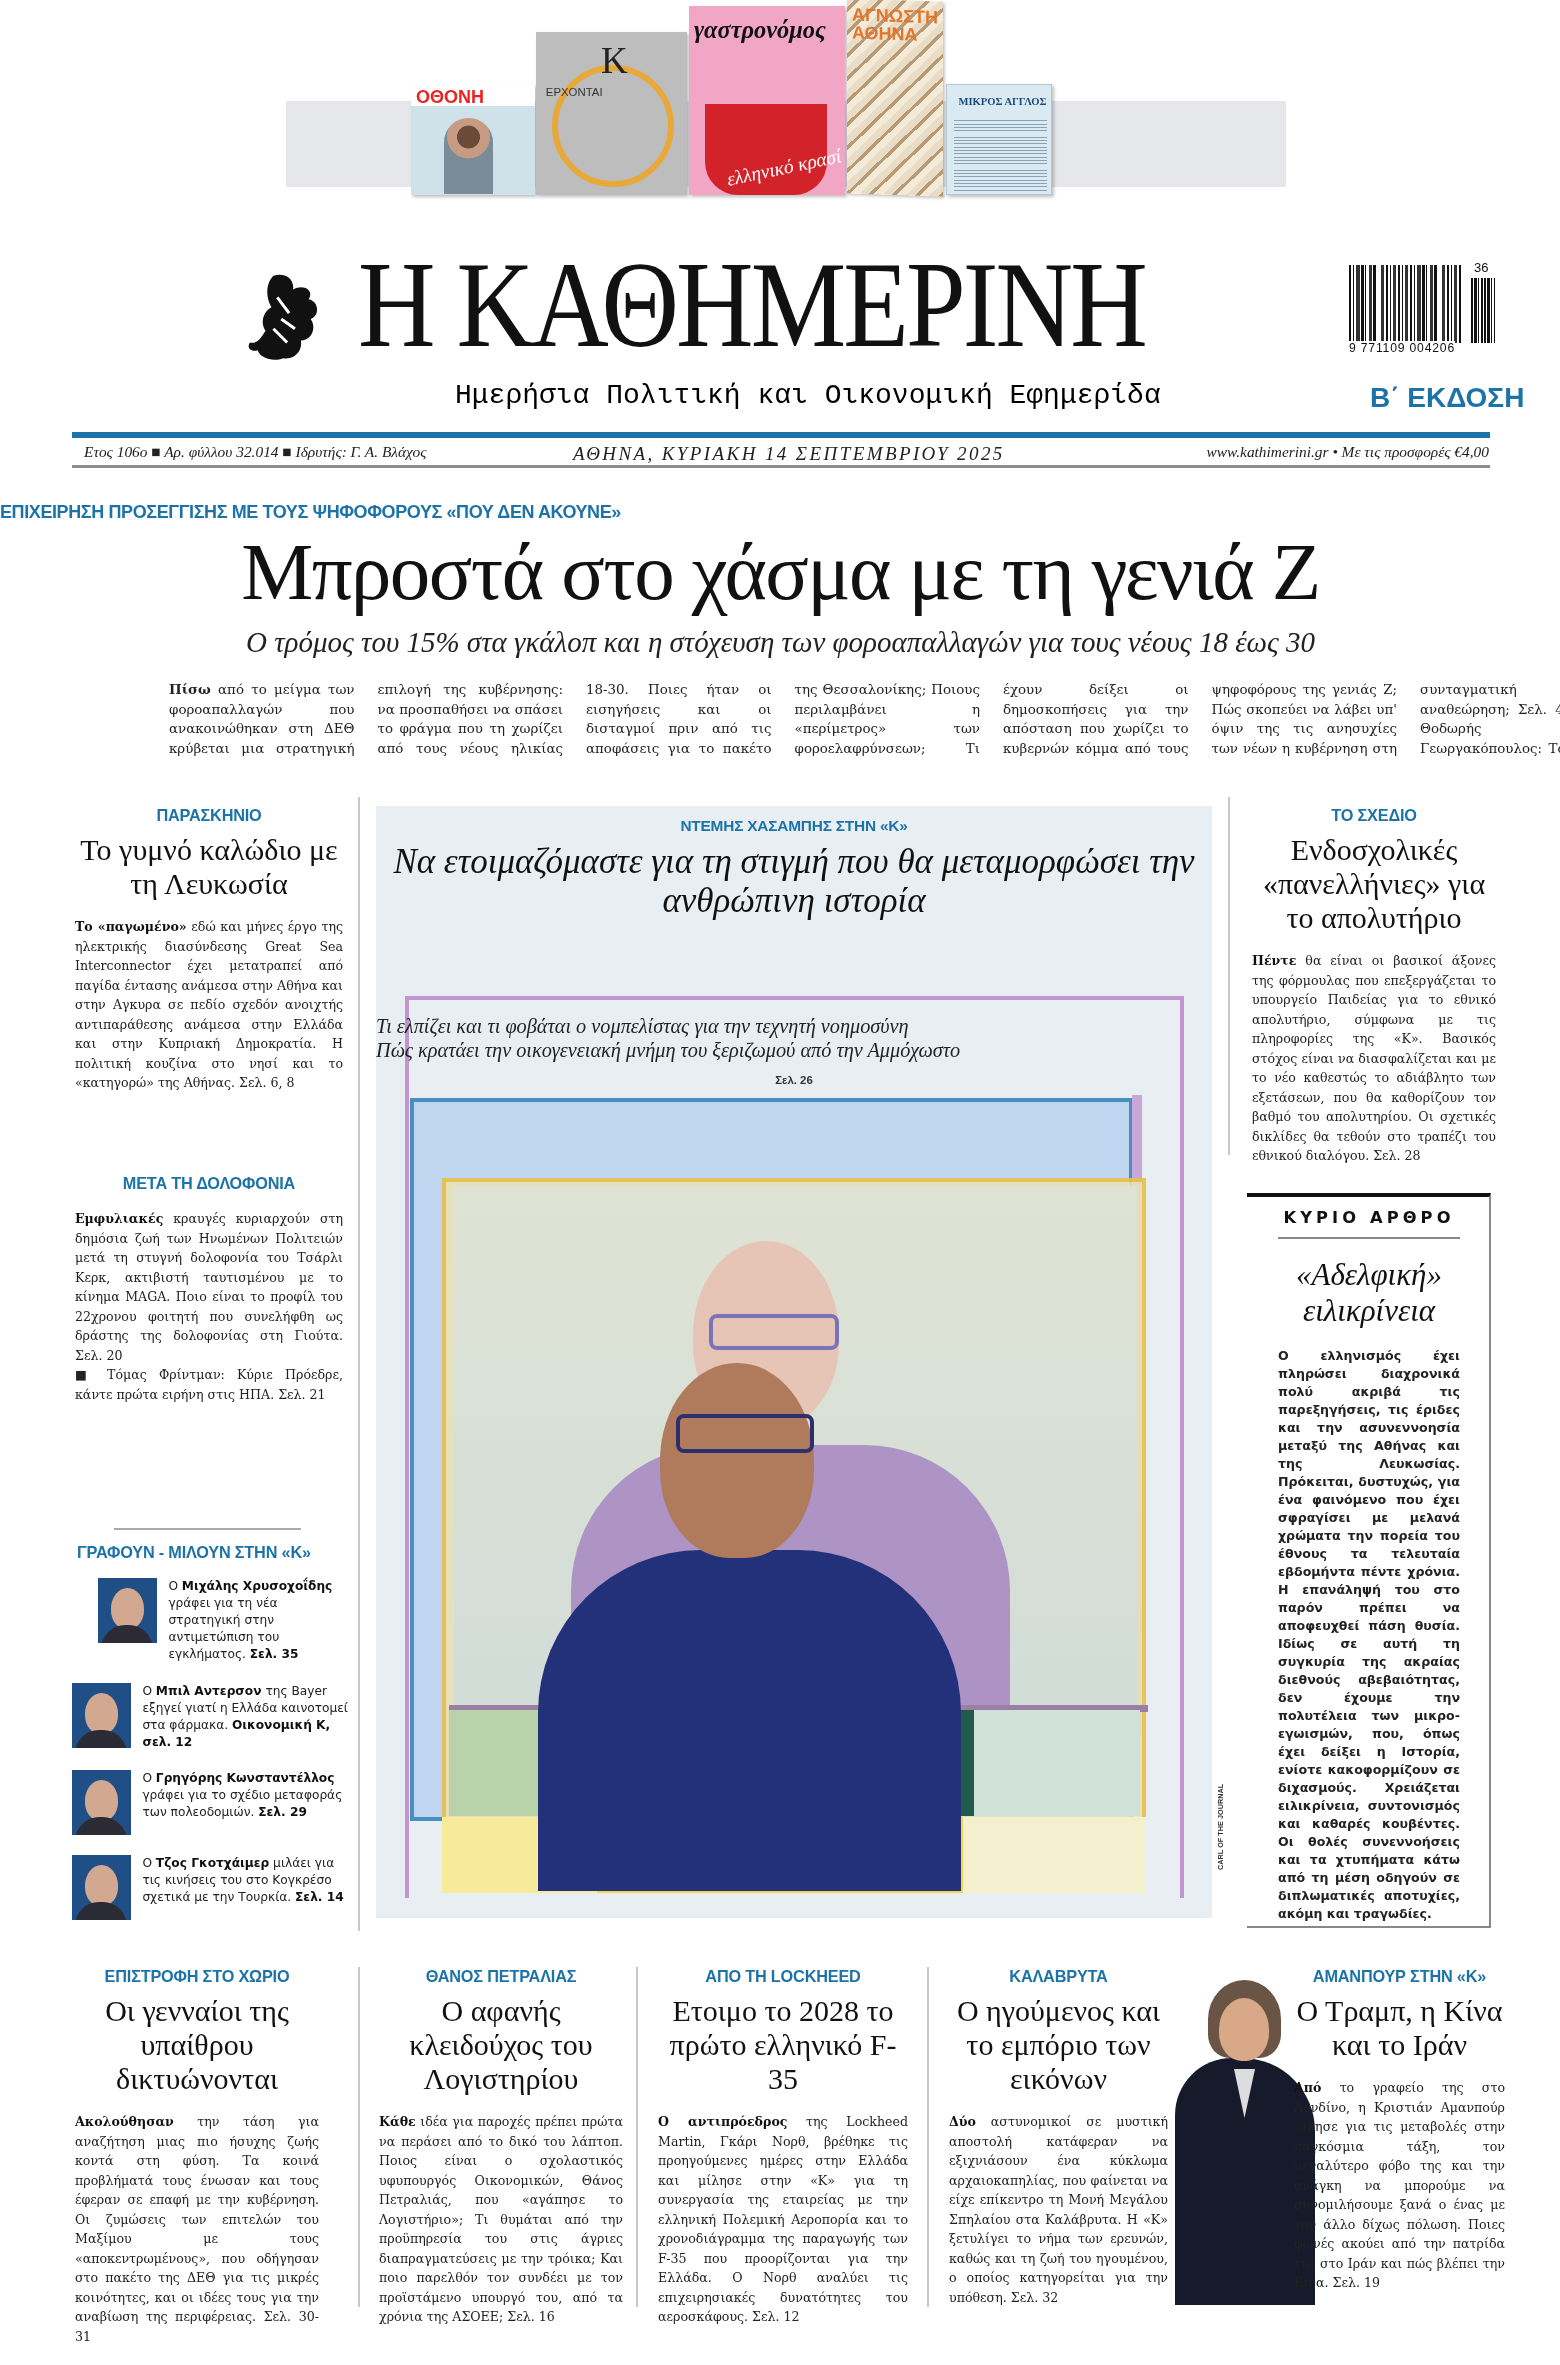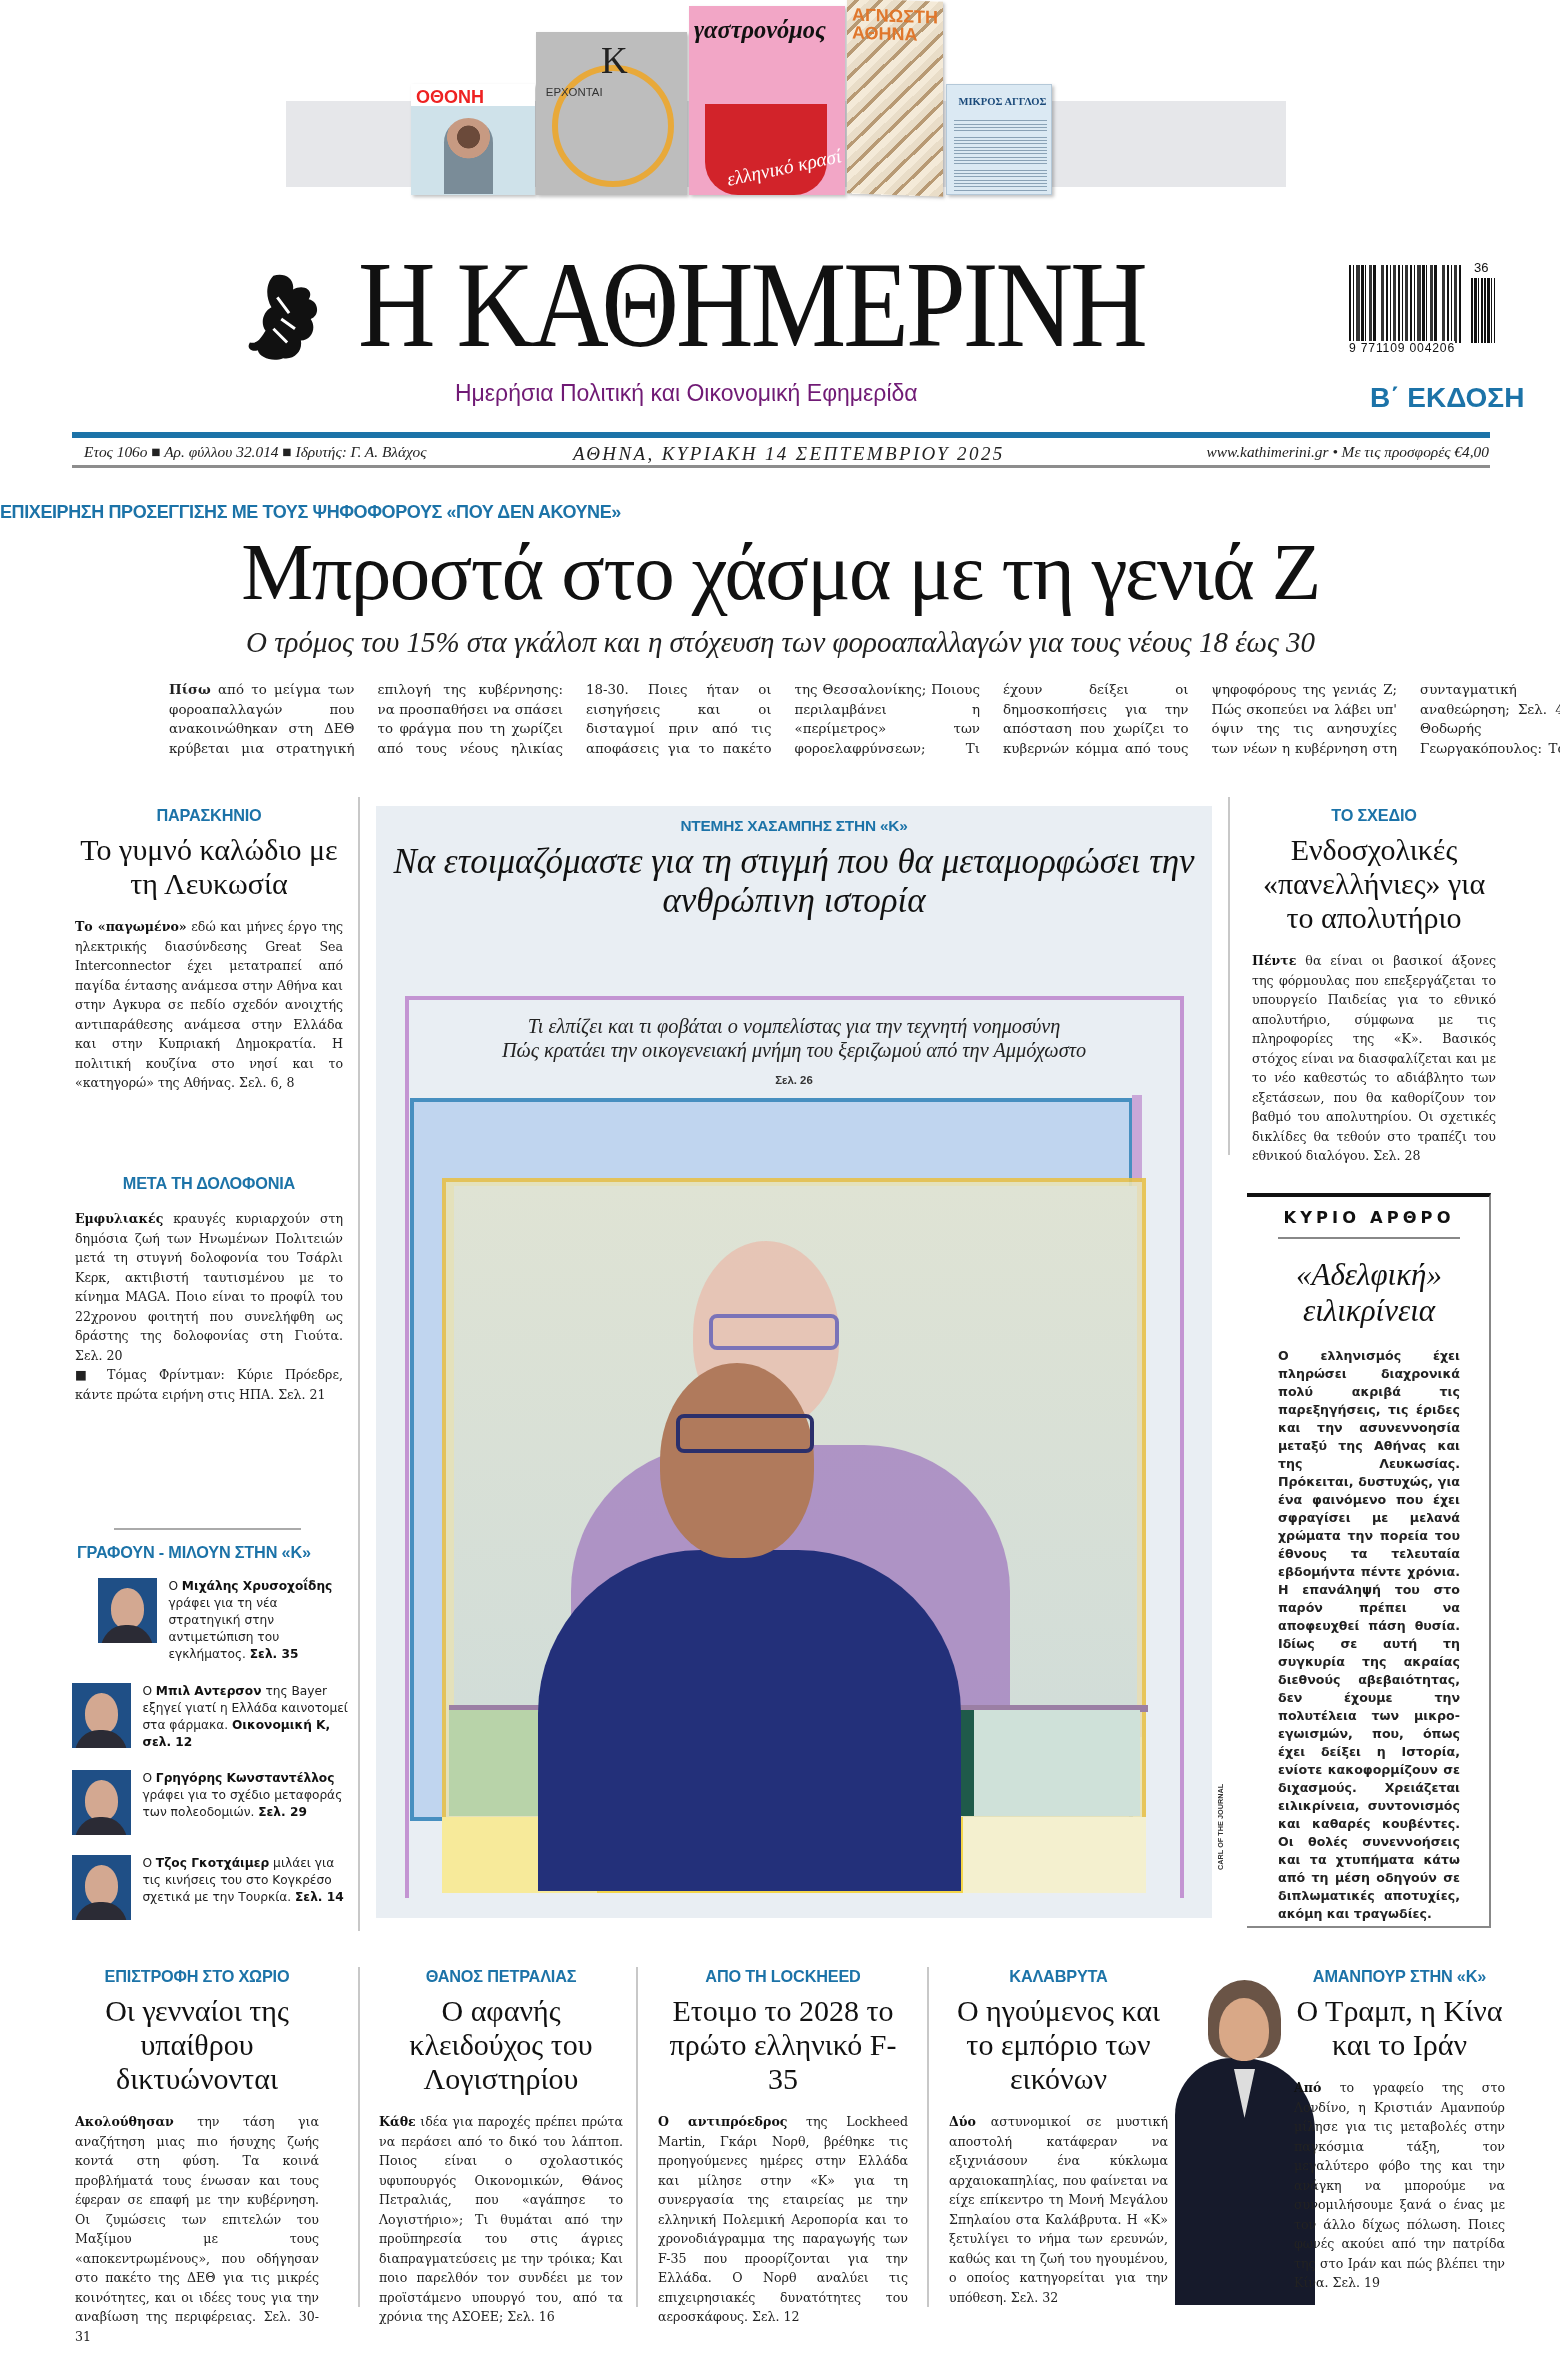--- a/index.html
+++ b/index.html
@@ -22,21 +22,21 @@
   .mag-gastro .wine { position: absolute; left: 37px; top: 151px; color: #fff; font-style: italic; font-size: 19.5px; transform: rotate(-12deg); font-family: "Liberation Serif", serif; }
   .mag-agnosti { left: 561px; width: 96px; height: 195px; background: repeating-linear-gradient(135deg, #e9ddc8 0 6.5px, #b89a74 6.5px 9.8px, #f4ead8 9.8px 16.3px); transform: skewY(2deg); }
   .mag-agnosti .mag-title { left: 4.9px; top: 6.5px; color: #e0772c; font-size: 18px; line-height: 18px; }
   .mag-mikros { left: 660px; width: 106px; height: 111px; background: #dbe9f3; border: 0.8px solid #b4c8d8; }
   .mag-mikros .mag-title { left: 11.4px; top: 11.4px; color: #1b4a7a; font-size: 10.6px; font-family: "Liberation Serif", serif; }
   .mag-mikros .lines { position: absolute; left: 6.5px; top: 33px; width: 93px; height: 73px; background: repeating-linear-gradient(#dbe9f3 0 2.4px, #8aa2b6 2.4px 3.3px); }
 
   
   .logo-bird { position: absolute; left: 244px; top: 268px; width: 98px; height: 98px; }
   .logo-text { position: absolute; left: 358px; top: 244px; font-family: "Liberation Serif", serif; font-size: 122px; line-height: 122px; letter-spacing: -3.3px; color: #111; white-space: nowrap; transform: scaleX(0.88); transform-origin: left top; }
-  .tagline { position: absolute; left: 455px; top: 380px; font-size: 23px; color: #701a75; font-family: Liberation Sans, sans-serif; white-space: nowrap; }
+  .tagline { position: absolute; left: 455px; top: 380px; font-size: 28px; color: #000000; font-family: Liberation Mono, monospace; white-space: nowrap; }
   .barcode { position: absolute; left: 1349px; top: 265px; width: 163px; height: 86px; }
   .barcode-bars { position: absolute; left: 0; top: 0; width: 114px; height: 78px; background: repeating-linear-gradient(90deg, #111 0 2.4px, #fff 2.4px 4.1px, #111 4.1px 4.9px, #fff 4.9px 7.3px, #333 7.3px 10.6px, #fff 10.6px 12.2px); }
   .barcode-addon { position: absolute; left: 122px; top: 13px; width: 24.4px; height: 65px; background: repeating-linear-gradient(90deg, #111 0 1.6px, #fff 1.6px 3.3px, #111 3.3px 5.7px, #fff 5.7px 6.5px); }
   .barcode-addon-num { position: absolute; left: 125px; top: -4.9px; font-size: 13px; font-family: "Liberation Sans", sans-serif; }
   .barcode-num { position: absolute; left: 0; top: 76px; font-size: 12.2px; font-family: "Liberation Sans", sans-serif; letter-spacing: 0.8px; background: #fff; }
   .edition { position: absolute; left: 1370px; top: 382px; font-family: "Liberation Sans", sans-serif; font-weight: bold; font-size: 28px; color: #1c73a8; white-space: nowrap; }
 
   .rule-blue { position: absolute; left: 72px; top: 432px; width: 1418px; height: 5.7px; background: #1c73a8; }
   .meta-left, .meta-center, .meta-right { position: absolute; top: 443px; font-style: italic; font-size: 15.4px; color: #222; white-space: nowrap; font-family: "Liberation Serif", serif; }
   .meta-left { left: 84px; }
@@ -71,21 +71,21 @@
   .writer-photo .face { position: absolute; left: 13px; top: 9.8px; width: 33px; height: 41px; border-radius: 50% 50% 45% 45%; background: #d3a891; }
   .writer-photo .shoulders { position: absolute; left: 3.3px; top: 47px; width: 52px; height: 24.4px; border-radius: 24.4px 24.4px 0 0; background: #2b2b35; }
   .writer-text { font-family: "DejaVu Sans", sans-serif; font-size: 12.2px; line-height: 17px; color: #222; }
   .writer-text b { color: #111; }
 
   
   .feature { position: absolute; left: 376px; top: 806px; width: 836px; height: 1112px; background: #e9eef3; overflow: hidden; }
   .feature .kicker { margin-top: 11.4px; font-size: 15.4px; }
   .feature-title { text-align: center; font-style: italic; font-family: "Liberation Serif", serif; font-size: 35px; line-height: 39px; color: #111; margin-top: 6.5px; }
   .feature-frame { position: absolute; left: 29px; top: 190px; width: 779px; height: 902px; border: 4.9px solid #c394d2; border-bottom: none; }
-  .feature-deck { position: absolute; left: 0; width: 836px; top: 208px; text-align: center; font-style: italic; font-family: "Liberation Serif", serif; font-size: 20.3px; line-height: 24.4px; color: #222; }
+  .feature-deck { position: absolute; left: 0; width: 836px; top: 208px; font-style: italic; font-family: "Liberation Serif", serif; font-size: 20.3px; line-height: 24.4px; color: #222; }
   .feature-page { position: absolute; left: 0; width: 836px; top: 268px; text-align: center; font-family: "Liberation Sans", sans-serif; font-weight: bold; font-size: 11.4px; color: #333; }
   .photo { position: absolute; left: 24.4px; top: 289px; width: 748px; height: 813px; }
   .ph-blue { position: absolute; left: 9.8px; top: 3.3px; width: 723px; height: 723px; background: #b9d1ef; border: 4.9px solid #2b7fb8; opacity: 0.85; }
   .ph-purple-edge { position: absolute; left: 732px; top: 0; width: 9.8px; height: 642px; background: #c9a7d8; }
   .ph-yellow { position: absolute; left: 42px; top: 83px; width: 704px; height: 715px; background: #e9e3b6; border: 4.9px solid #e7c14a; opacity: 0.9; }
   .ph-inner { position: absolute; left: 54px; top: 91px; width: 683px; height: 520px; background: linear-gradient(#dfe3d4, #d2ddd8); }
   .ph-purple-line { position: absolute; left: 49px; top: 610px; width: 699px; height: 6.5px; background: #9b7fa4; }
   .ph-green { position: absolute; left: 49px; top: 615px; width: 691px; height: 106px; background: linear-gradient(90deg, #b8d3a9 0 20%, #1f5a4a 20% 76%, #cfe1d9 76%); }
   .ph-yellowband { position: absolute; left: 42px; top: 722px; width: 704px; height: 76px; background: linear-gradient(90deg, #f7ea9a 0 22%, #f4d64a 22% 74%, #f4f0cf 74%); }
   .sweater-back { position: absolute; left: 171px; top: 350px; width: 439px; height: 268px; border-radius: 146px 146px 0 0; background: #a786c2; opacity: 0.85; }

